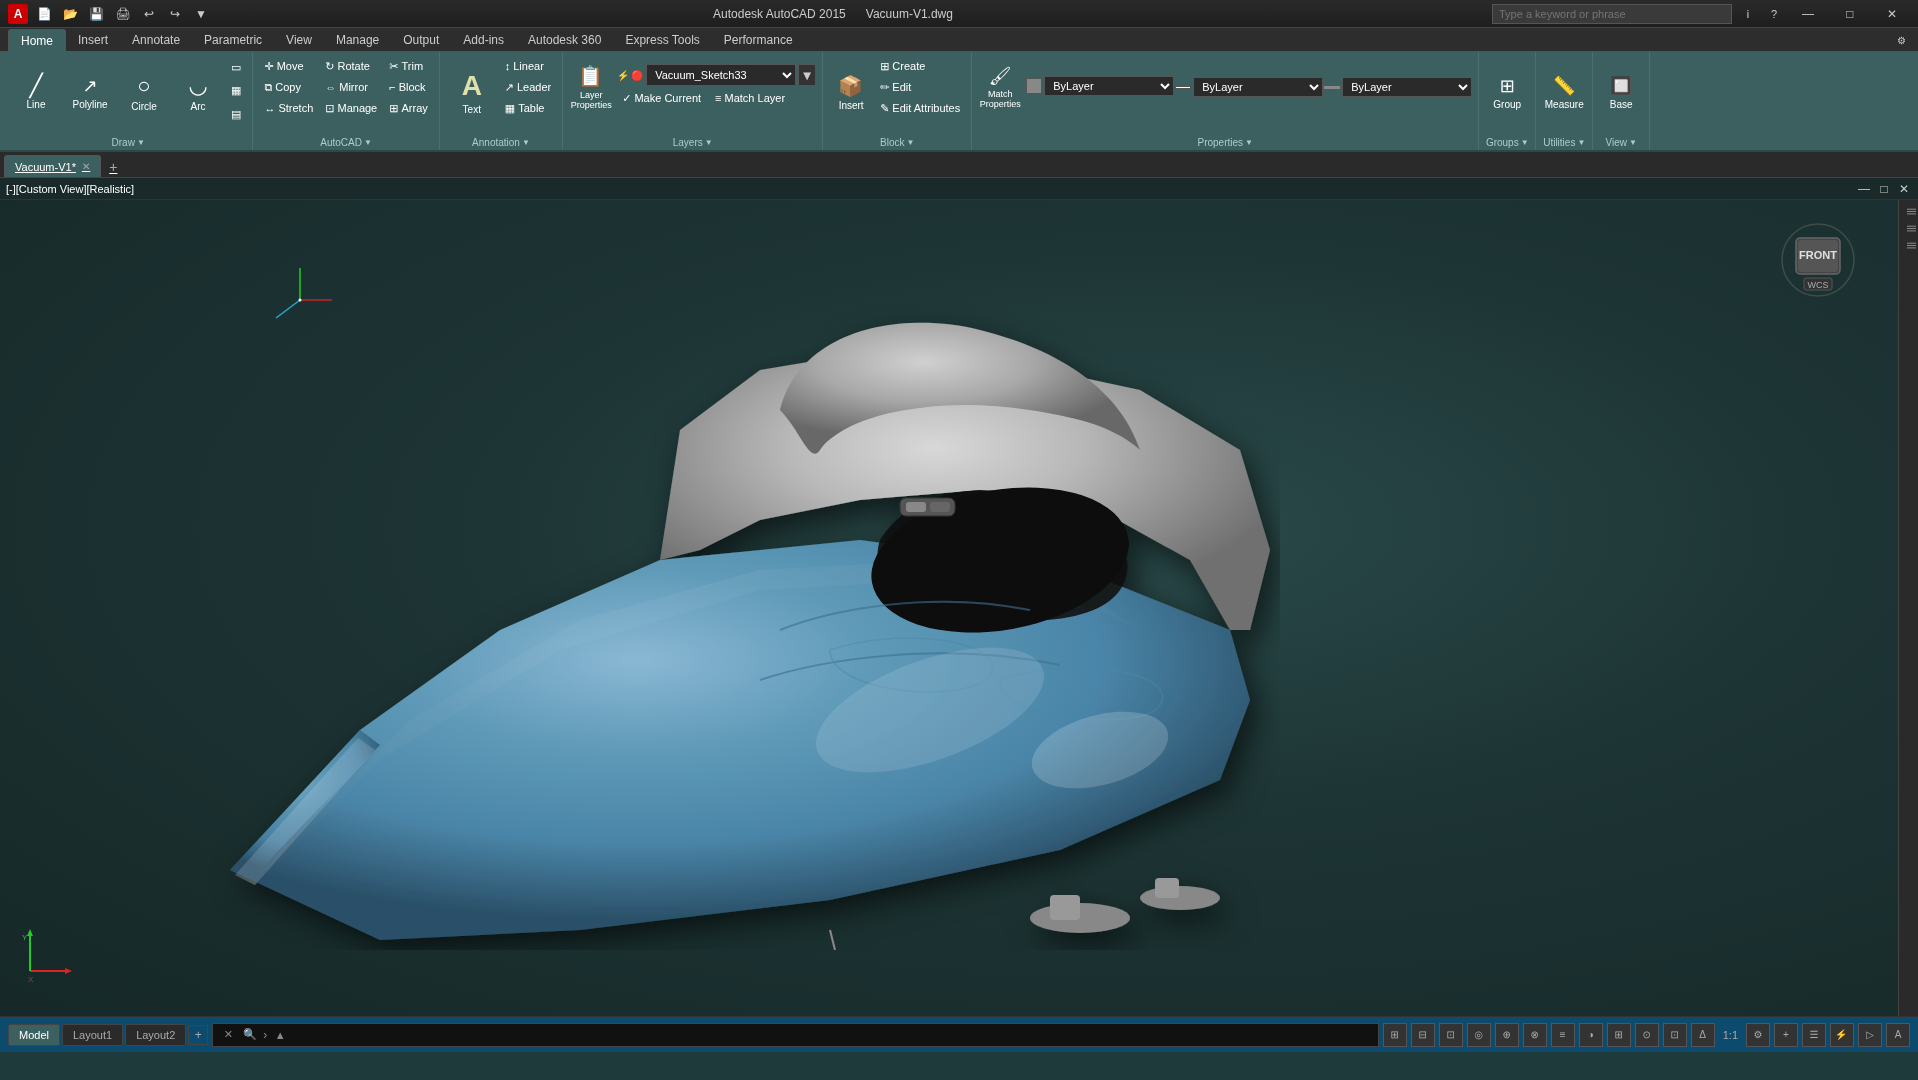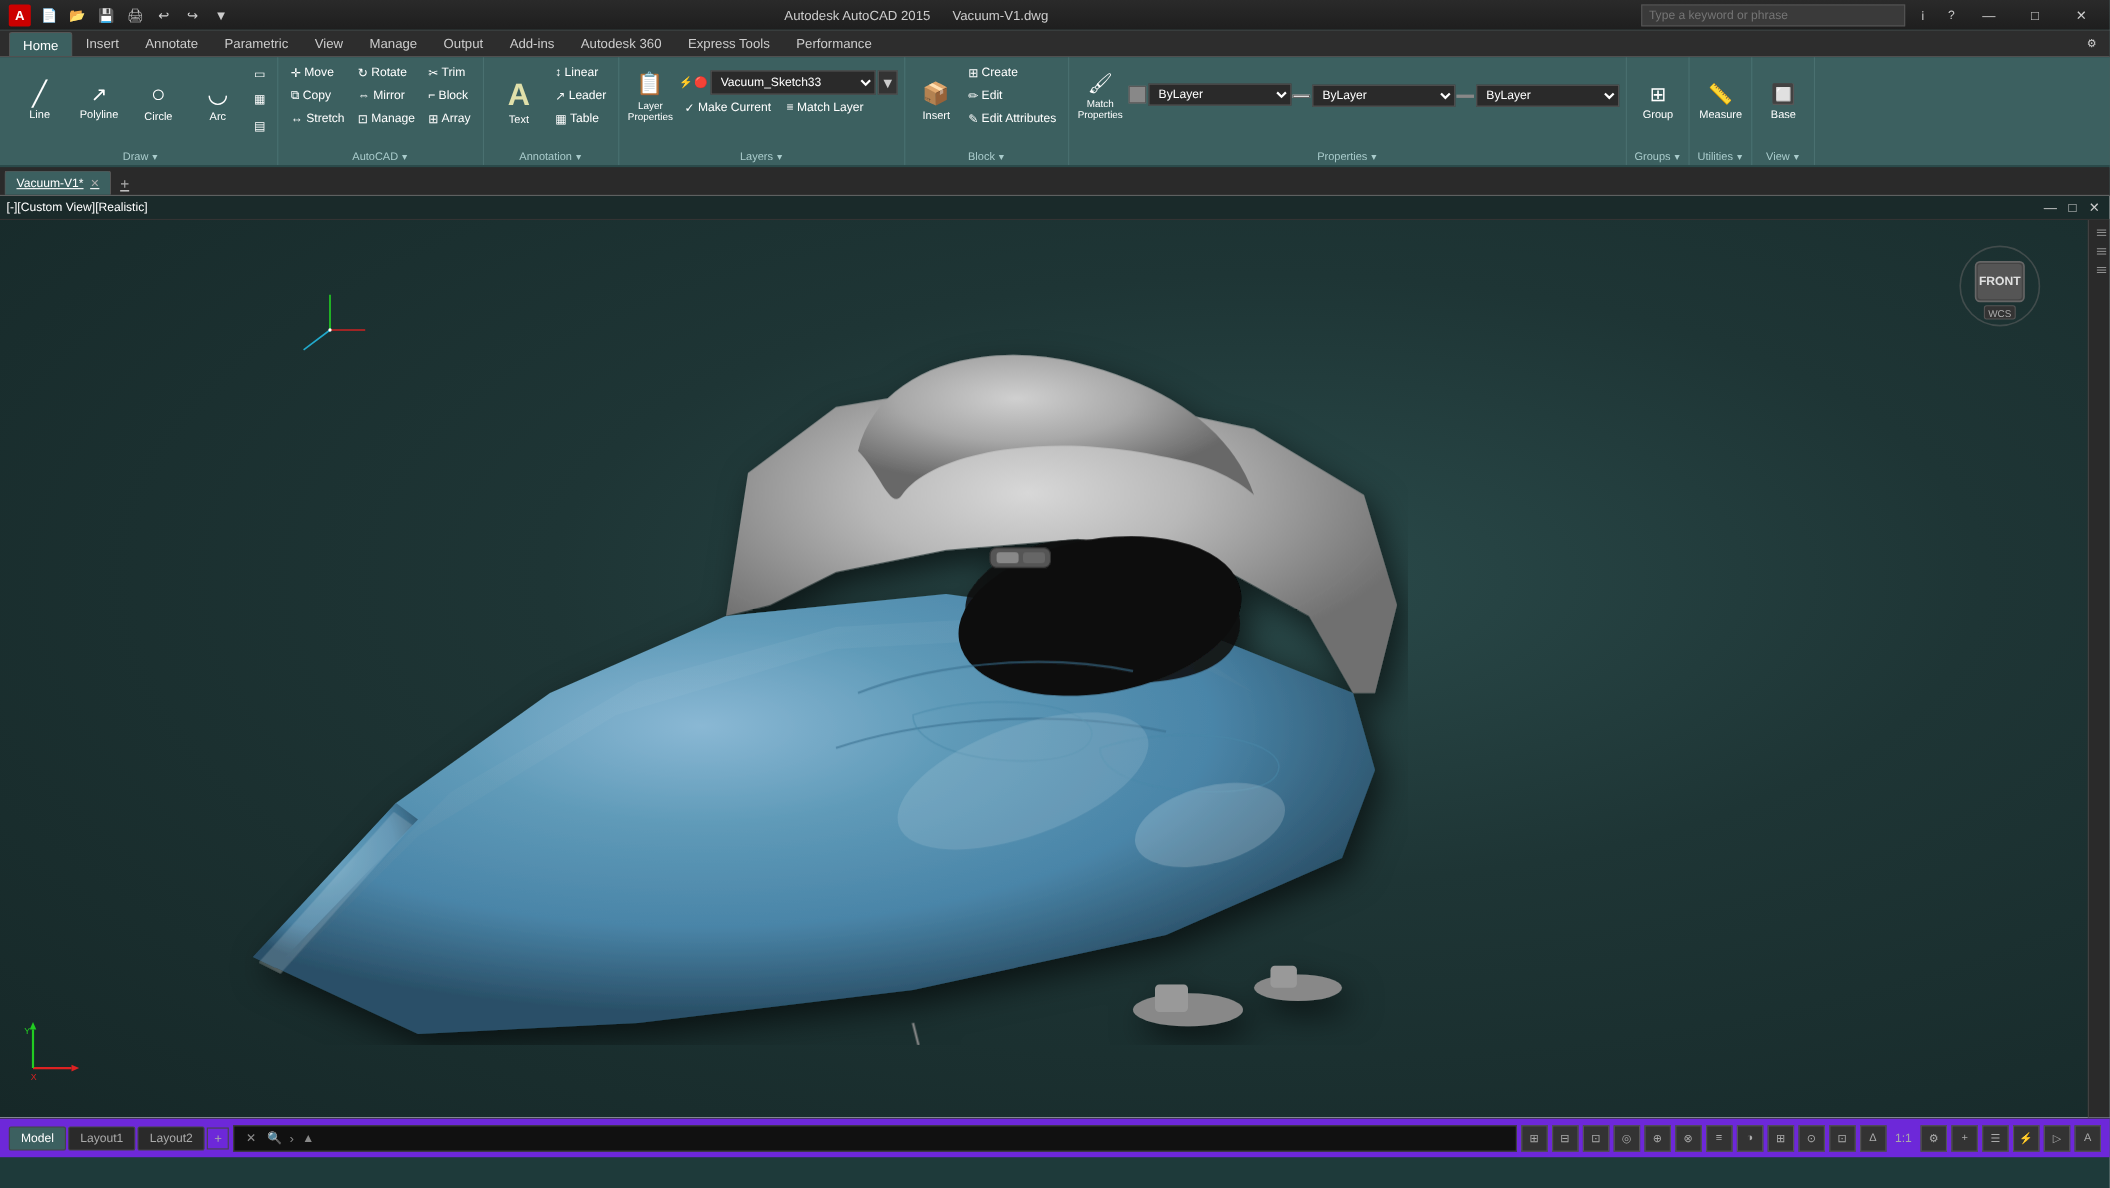--- a/index.html
+++ b/index.html
@@ -242,21 +242,21 @@
       gap: 6px;
       cursor: pointer;
       border-radius: 3px 3px 0 0;
     }
     .doc-tab .close { font-size: 10px; color: #aaa; cursor: pointer; }
     .doc-tab-new { width: 20px; height: 20px; background: transparent; border: none; color: #aaa; cursor: pointer; font-size: 14px; display: flex; align-items: center; justify-content: center; margin-left: 2px; }
 
     
     #statusbar {
       height: 36px;
-      background: #6d28d9;
+      background: #0c4a6e;
       display: flex;
       align-items: center;
       padding: 0 8px;
       gap: 4px;
       border-top: 1px solid #333;
     }
     #command-line {
       flex: 1;
       height: 24px;
       background: #111;

